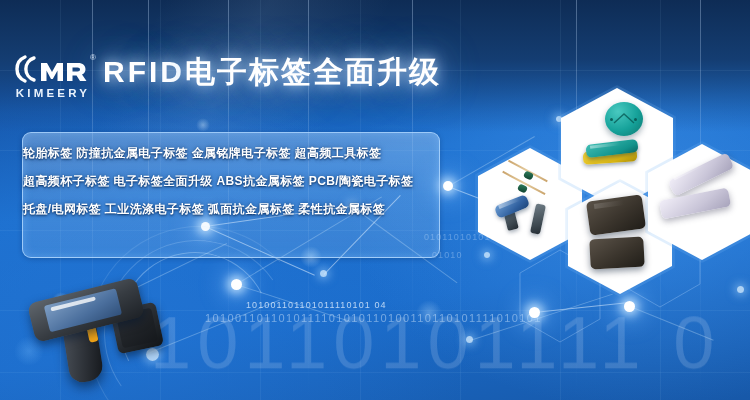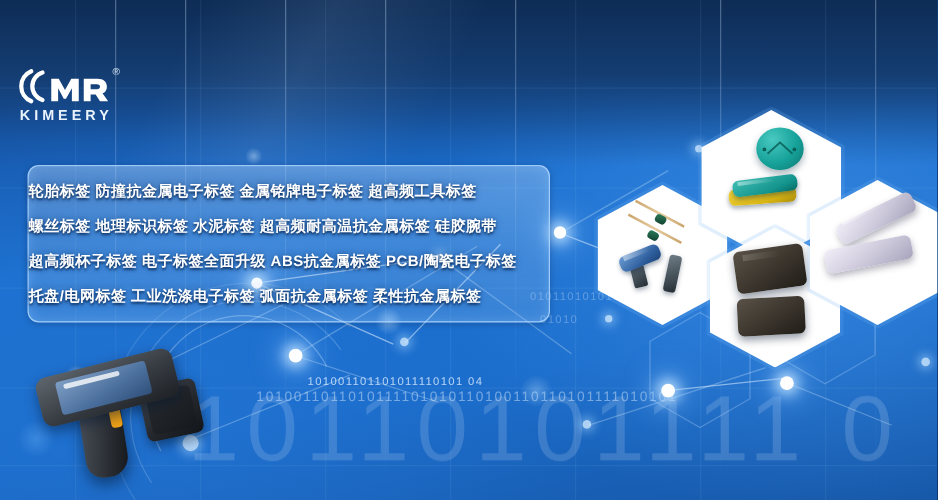--- a/index.html
+++ b/index.html
@@ -239,24 +239,26 @@
         <g fill="#ffffff">
           <path d="M30 29 L30 11 L36 11 L41 20 L46 11 L52 11 L52 29 L46.5 29 L46.5 18.5 L41.8 27 L40 27 L35.5 18.5 L35.5 29 Z"></path>
           <path d="M56 29 L56 11 L67 11 C72 11 74.5 13.5 74.5 17.3 C74.5 20 73.2 21.8 71 22.6 L75.5 29 L69 29 L65.5 23.5 L61.5 23.5 L61.5 29 Z M61.5 19.4 L66.4 19.4 C68.2 19.4 69 18.6 69 17.4 C69 16.2 68.2 15.4 66.4 15.4 L61.5 15.4 Z"></path>
         </g>
       </svg>
       <span class="logo-reg">®</span>
     </div>
     <div class="logo-name">KIMEERY</div>
   </div>
 
+  <div id="headline">
+    <span class="lat">RFID</span><span>电子标签全面升级</span>
+  </div>
 
   <div id="tagpanel">
     <div class="tagrow">轮胎标签  防撞抗金属电子标签  金属铭牌电子标签 超高频工具标签</div>
-    <div class="tagrow">螺丝标签 地理标识标签  水泥标签  超高频耐高温抗金属标签  硅胶腕带</div>
     <div class="tagrow">超高频杯子标签  电子标签全面升级  ABS抗金属标签  PCB/陶瓷电子标签</div>
     <div class="tagrow">托盘/电网标签  工业洗涤电子标签  弧面抗金属标签  柔性抗金属标签</div>
   </div>
 
   <div class="hexcell" style="left:478px;top:148px;width:104px;height:112px">
     <div class="hexshadow"></div>
     <div class="hexshape"></div>
     <div class="prod">
       <div class="p-wire" style="position:absolute;left:28px;top:22px;width:44px;transform:rotate(28deg)"></div>
       <div class="p-wire" style="position:absolute;left:22px;top:34px;width:48px;transform:rotate(28deg)"></div>

